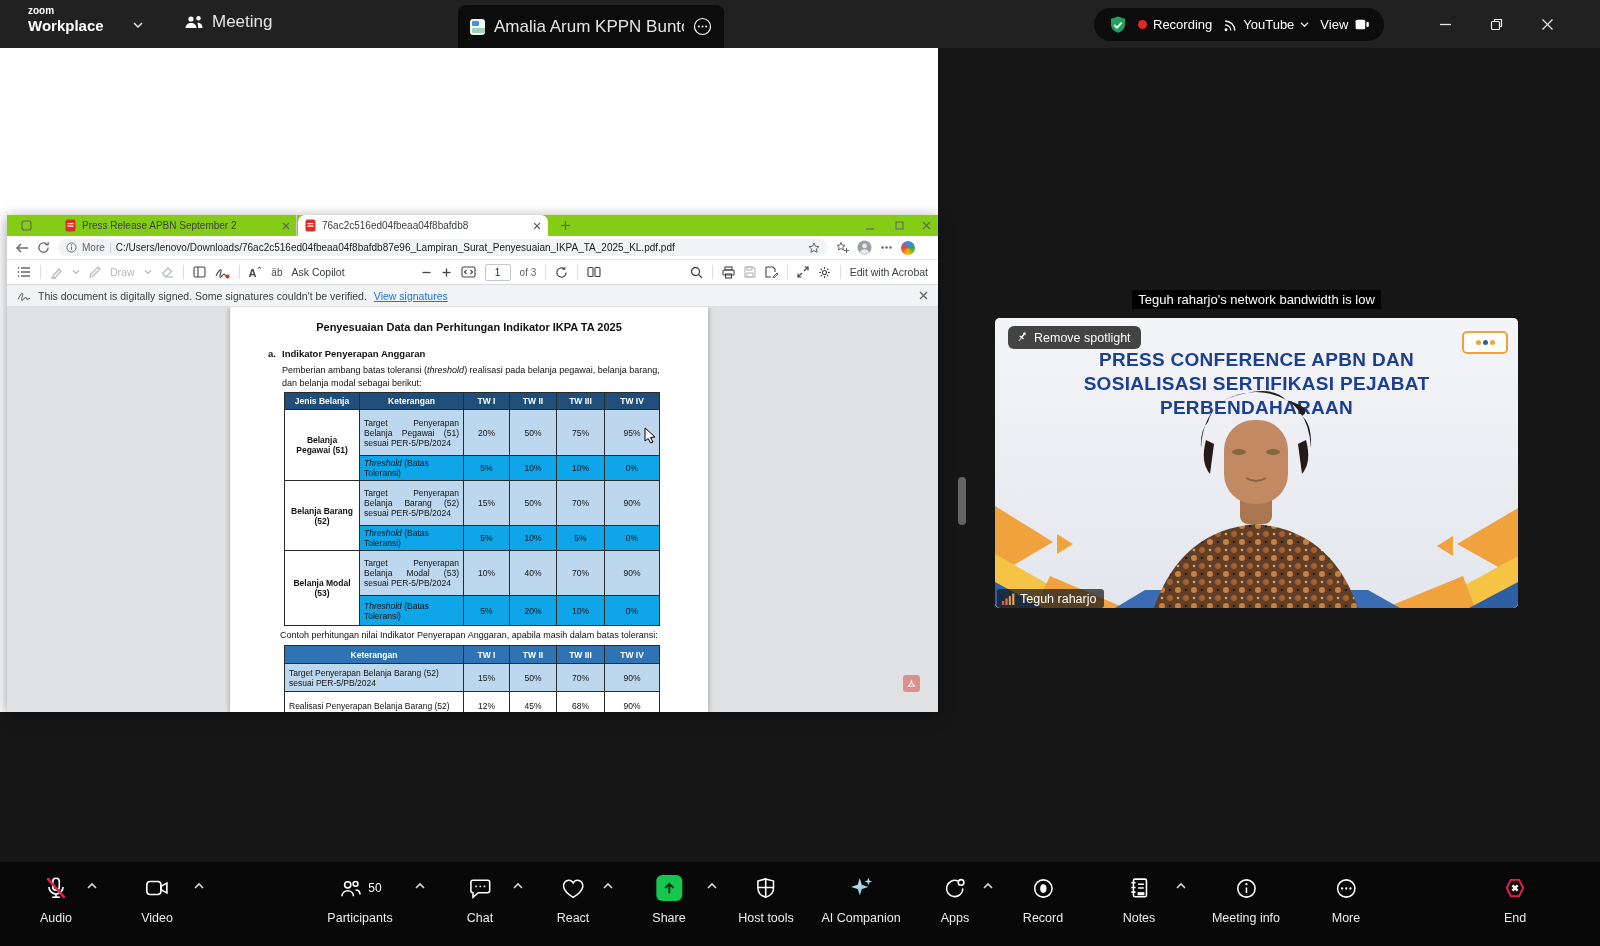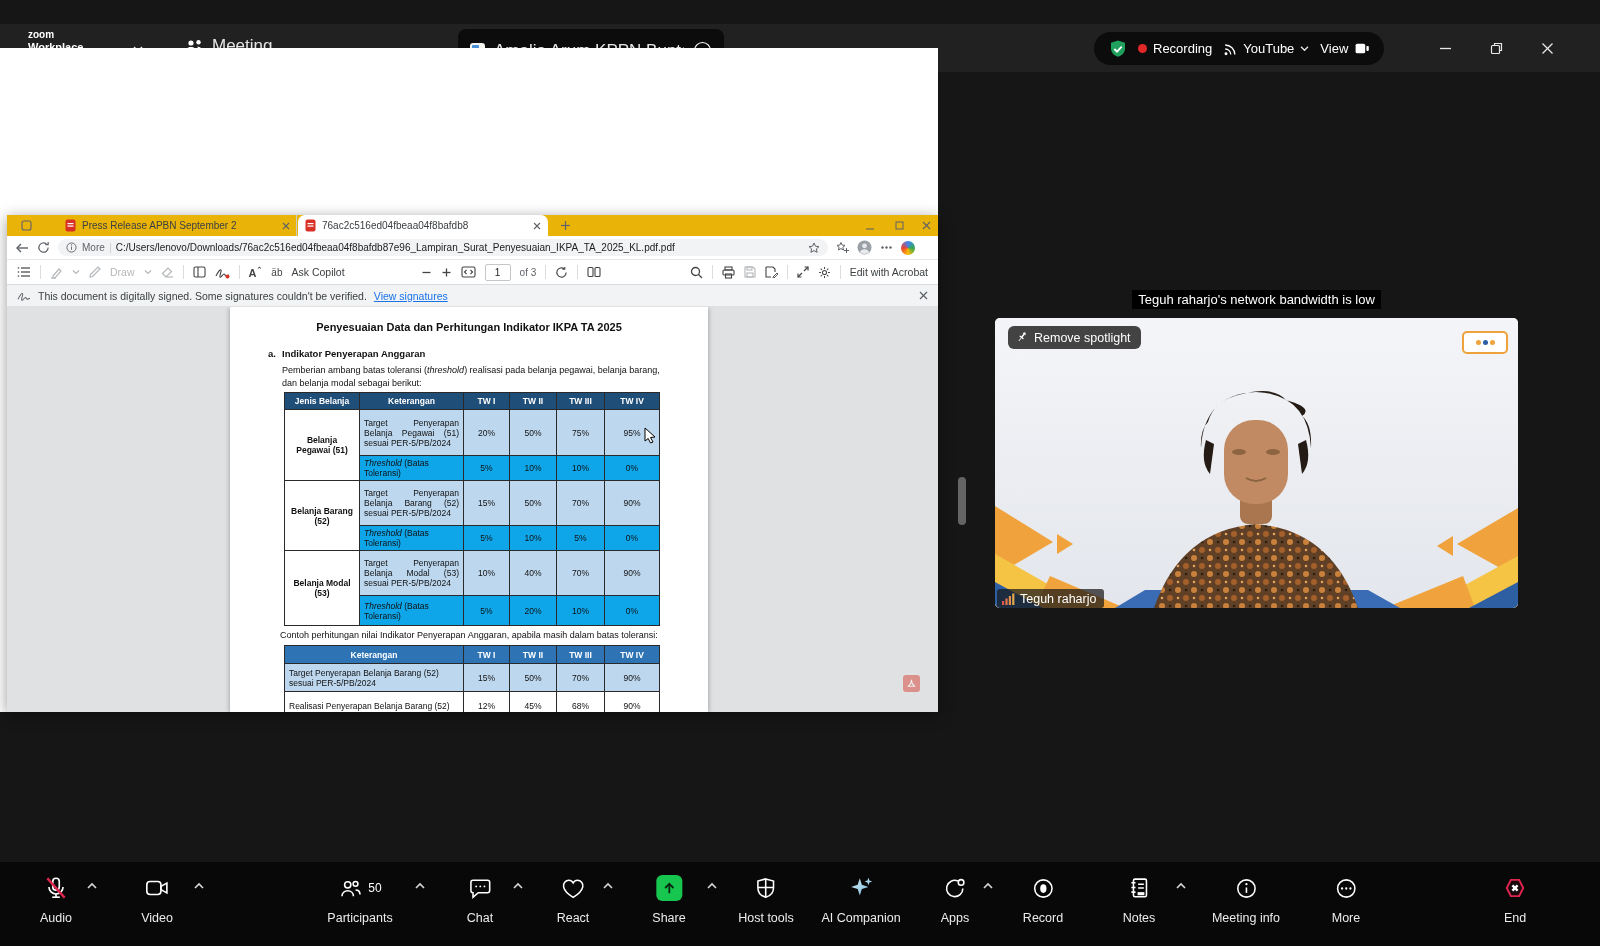--- a/index.html
+++ b/index.html
@@ -3,33 +3,33 @@
 <meta charset="utf-8">
 <style>
   html,body{margin:0;padding:0;background:#161616;}
   #root{position:relative;width:1600px;height:946px;overflow:hidden;background:#161616;
         font-family:"Liberation Sans",sans-serif;-webkit-font-smoothing:antialiased;}
   .abs{position:absolute;}
   .flex{display:flex;align-items:center;}
   svg{display:block;}
 
   
-  .topbar{left:0;top:0;width:1600px;height:48px;background:#212121;color:#fff;margin-top:24px;}
+  .topbar{left:0;top:0;width:1600px;height:48px;background:#212121;color:#fff;}
   .brand{left:28px;top:6px;line-height:1;}
   .brand .b1{font-size:10px;font-weight:bold;}
-  .brand .b2{font-size:11px;font-weight:600;margin-top:2px;}
+  .brand .b2{font-size:15px;font-weight:600;margin-top:2px;}
   .toptab{font-size:17px;color:#e5e5e5;}
   .activetab{left:458px;top:5px;width:266px;height:43px;background:#0c0c0c;border-radius:8px 8px 0 0;}
   .rightpill{left:1094px;top:8px;height:33px;background:#0c0c0c;border-radius:17px;padding:0 14px;gap:10px;}
   .winbtn{width:28px;height:28px;display:flex;align-items:center;justify-content:center;cursor:default;}
 
   
   .share{left:0;top:48px;width:938px;height:664px;background:#ffffff;}
   .edgewin{left:7px;top:215px;width:931px;height:497px;background:#fff;box-shadow:0 3px 14px rgba(0,0,0,.4);}
-  .tabstrip{left:0;top:0;width:931px;height:21px;background:#eab308;}
+  .tabstrip{left:0;top:0;width:931px;height:21px;background:#84cc16;}
   .etab{height:21px;font-size:10px;color:#3c4043;}
   .etab .ttl{white-space:nowrap;overflow:hidden;max-width:178px;}
   .addrbar{left:0;top:21px;width:931px;height:24px;background:#fff;border-bottom:1px solid #e4e6e8;display:flex;align-items:center;padding:0 8px;box-sizing:border-box;gap:8px;}
   .urlpill{flex:0 0 auto;width:770px;height:17px;background:#f1f3f4;border-radius:9px;display:flex;align-items:center;padding:0 8px;gap:5px;box-sizing:border-box;}
   .urltext{font-size:10px;color:#202124;white-space:nowrap;overflow:hidden;flex:1;}
   .pdfbar{left:0;top:45px;width:931px;height:25px;background:#fff;border-bottom:1px solid #dadce0;display:flex;align-items:center;padding:0 10px;box-sizing:border-box;gap:9px;font-size:10.5px;color:#3c4043;}
   .vsep{width:1px;height:14px;background:#dadce0;}
   .pagebox{width:24px;height:15px;border:1px solid #c4c7ca;border-radius:2px;font-size:10px;text-align:center;color:#202124;background:#fff;padding:0;}
   .notice{left:0;top:70px;width:931px;height:22px;background:#f1f3f4;border-bottom:1px solid #e0e0e0;display:flex;align-items:center;padding:0 10px;gap:7px;box-sizing:border-box;font-size:10.5px;color:#3c4043;}
   .docarea{left:0;top:92px;width:931px;height:405px;background:#dfe1e3;overflow:hidden;}
@@ -599,20 +599,25 @@
 
       <polygon points="523,190 462,226 523,260" fill="#f0a33c"></polygon>
       <polygon points="458,218 442,228 458,238" fill="#f0a33c"></polygon>
       <polygon points="523,238 428,290 523,290" fill="#f6c445"></polygon>
       <polygon points="468,258 390,290 480,290" fill="#f0a33c"></polygon>
       <polygon points="523,264 474,290 523,290" fill="#2e5fa3"></polygon>
 
       <polygon points="150,272 373,272 405,290 120,290" fill="#3a6bb5"></polygon>
     </svg>
 
+    <div class="abs" style="left:0;top:30px;">
+      <div class="slideline">PRESS CONFERENCE APBN DAN</div>
+      <div class="slideline">SOSIALISASI SERTIFIKASI PEJABAT</div>
+      <div class="slideline">PERBENDAHARAAN</div>
+    </div>
 
     <svg class="abs" style="left:131px;top:60px;" width="260" height="230" viewBox="0 0 260 230">
       <path d="M28 230 Q55 152 130 146 Q205 152 232 230 Z" fill="url(#batik)"></path>
       <rect x="114" y="112" width="32" height="34" rx="8" fill="#a9764f"></rect>
       <rect x="98" y="42" width="64" height="84" rx="30" fill="#c18a63"></rect>
       <path d="M75 70 Q78 16 130 14 Q182 16 185 70 Q186 46 176 38 Q188 30 160 22 Q148 8 116 16 Q88 22 82 44 Q74 52 75 70 Z" fill="#241b14"></path>
       <path d="M80 62 q-6 22 4 34 l4-30z" fill="#241b14"></path>
       <path d="M180 62 q6 22 -4 34 l-4-30z" fill="#241b14"></path>
       <ellipse cx="113" cy="74" rx="7" ry="3" fill="#8d6442"></ellipse>
       <ellipse cx="147" cy="74" rx="7" ry="3" fill="#8d6442"></ellipse>

